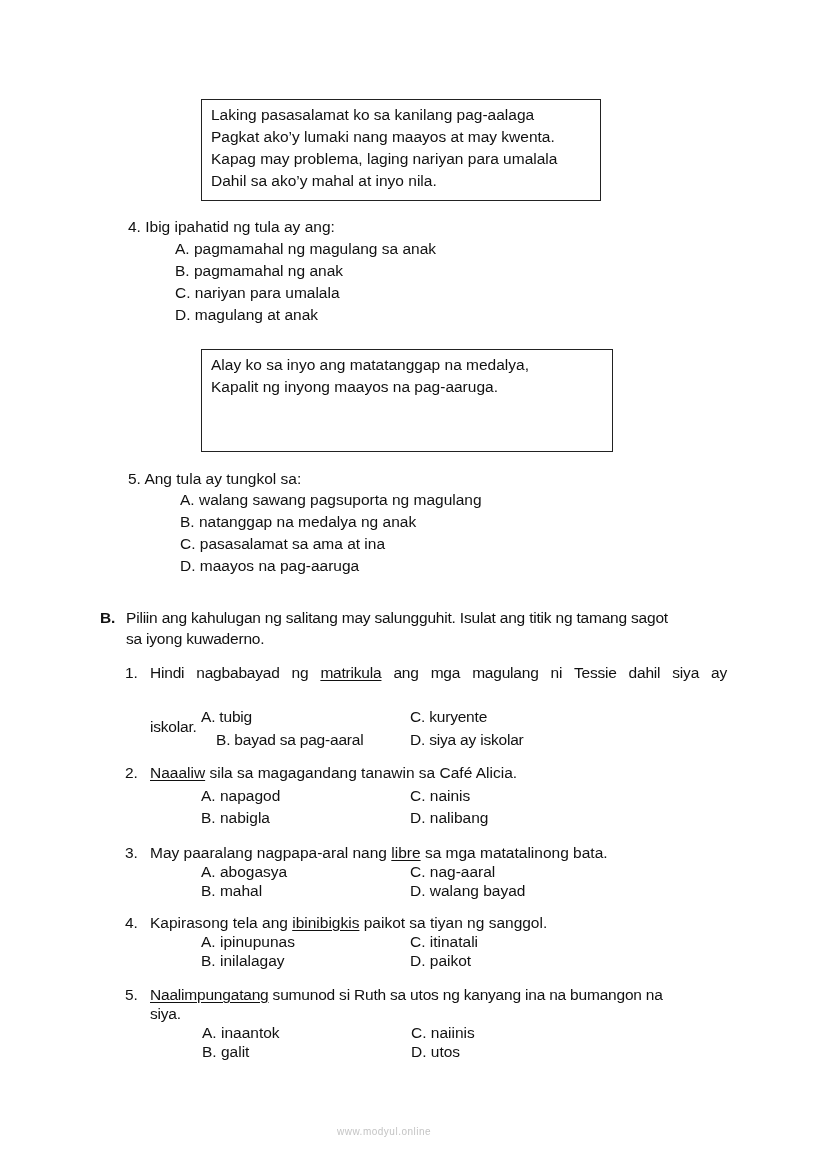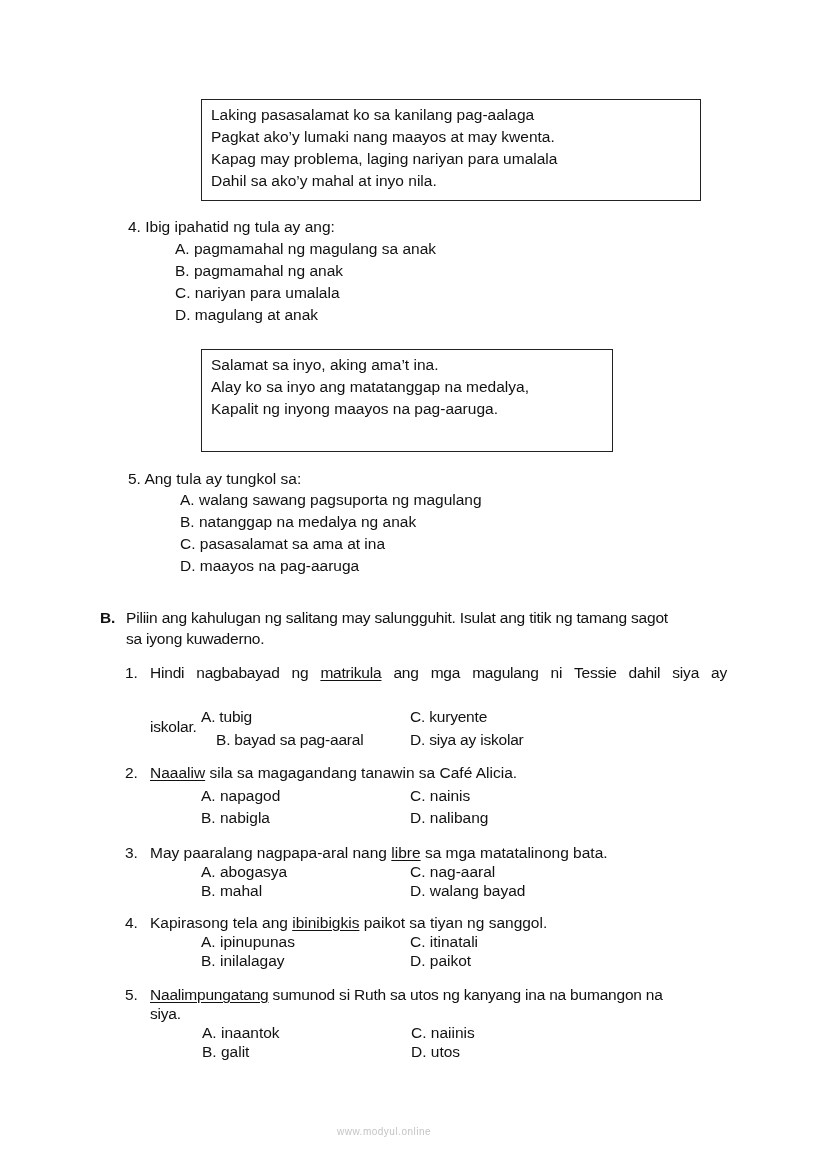--- a/index.html
+++ b/index.html
@@ -10,35 +10,34 @@
   .poem div { line-height: 22px; }
   .line { line-height: 22px; }
   .u { text-decoration: underline; text-underline-offset: 2px; }
   .narrow { font-family: "Liberation Sans", sans-serif; letter-spacing: -0.2px; }
   .watermark { color: #c4c4c4; font-size: 10px; letter-spacing: 0.5px; }
   b { font-weight: bold; }
 </style>
 </head>
 <body>
 
-<div class="poem" style="left:201px; top:99px; width:500px; height:102px;">
+<div class="poem" style="left:201px; top:99px; width:400px; height:102px;">
   <div>Laking pasasalamat ko sa kanilang pag-aalaga</div>
   <div>Pagkat ako’y lumaki nang maayos at may kwenta.</div>
   <div>Kapag may problema, laging nariyan para umalala</div>
   <div>Dahil sa ako’y mahal at inyo nila.</div>
 </div>
 
 <div class="abs line" style="left:128px; top:216px;">4. Ibig ipahatid ng tula ay ang:</div>
 <div class="abs line" style="left:175px; top:238px;">A.  pagmamahal ng magulang sa anak</div>
 <div class="abs line" style="left:175px; top:260px;">B.  pagmamahal ng anak</div>
 <div class="abs line" style="left:175px; top:282px;">C.  nariyan para umalala</div>
 <div class="abs line" style="left:175px; top:304px;">D.  magulang at anak</div>
 
 <div class="poem" style="left:201px; top:349px; width:412px; height:103px;">
-  <div>Salamat sa inyo, aking ama’t ina.</div>
   <div>Alay ko sa inyo ang matatanggap na medalya,</div>
   <div>Kapalit ng inyong maayos na pag-aaruga.</div>
 </div>
 
 <div class="abs line" style="left:128px; top:468px;">5. Ang tula ay tungkol sa:</div>
 <div class="abs line" style="left:180px; top:489px;">A.  walang sawang pagsuporta ng magulang</div>
 <div class="abs line" style="left:180px; top:511px;">B.  natanggap na medalya ng anak</div>
 <div class="abs line" style="left:180px; top:533px;">C.  pasasalamat sa ama at ina</div>
 <div class="abs line" style="left:180px; top:555px;">D.  maayos na pag-aaruga</div>
 

